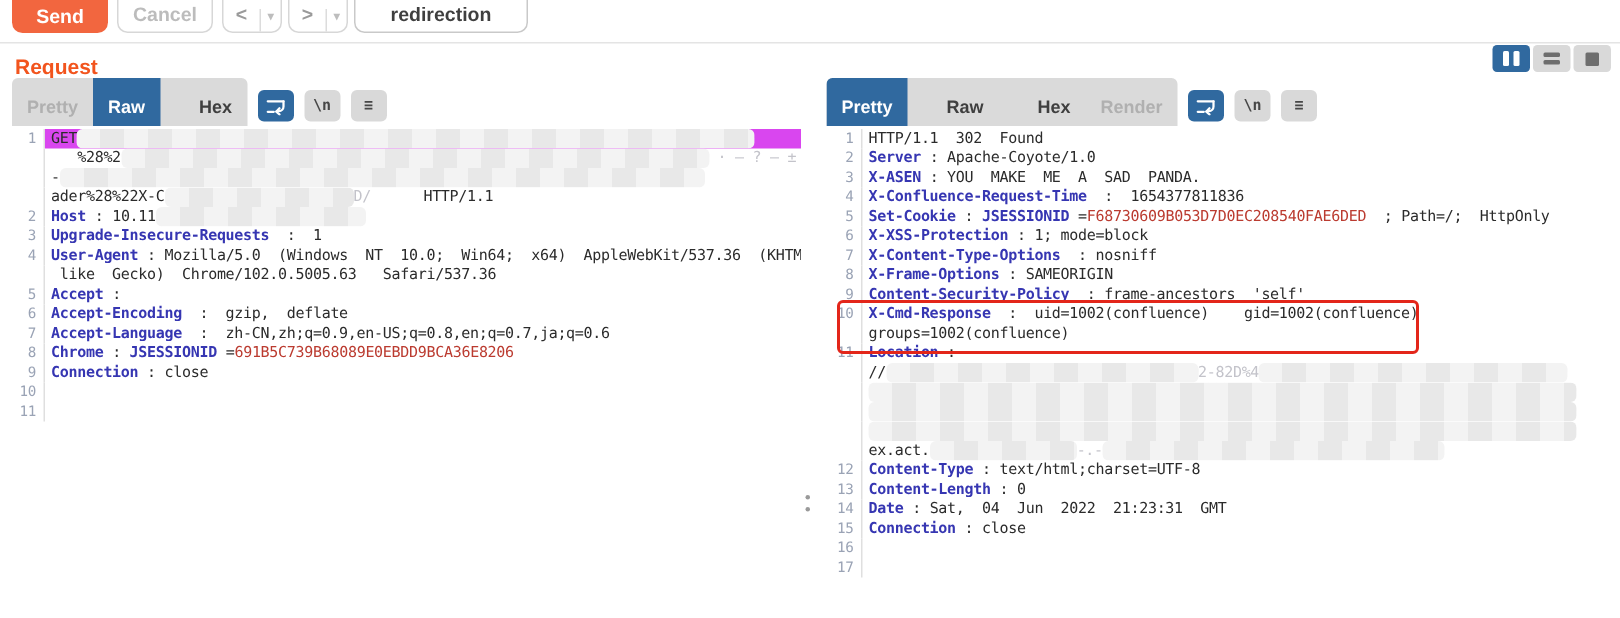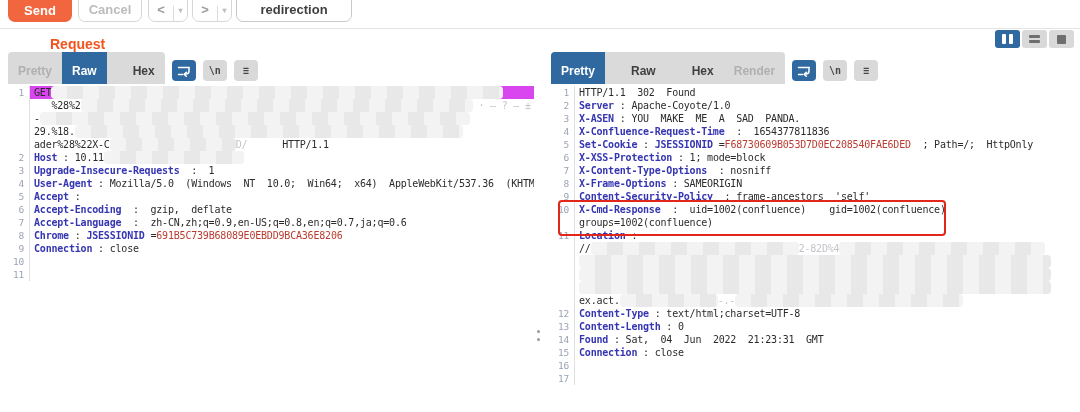--- a/index.html
+++ b/index.html
@@ -33,21 +33,21 @@
   .layout-btn{width:25px;height:18px;border:none;border-radius:3px;background:#d9d9d9;
     display:flex;align-items:center;justify-content:center;gap:3px;cursor:pointer;padding:0;}
   .layout-btn.active{background:#30699f;}
   .lb-vbar{width:4px;height:10px;background:#ffffff;border-radius:1px;}
   .lb-hbar-wrap{display:flex;flex-direction:column;gap:2px;}
   .lb-hbar{width:11px;height:3px;background:#6e6e6e;border-radius:1px;}
   .lb-square{width:9px;height:9px;background:#6e6e6e;border-radius:1px;}
 
   
   .panel-title{position:absolute;top:36px;font-size:14px;font-weight:bold;color:#f2541d;}
-  #req-title{left:10px;margin-left:40px;}
+  #req-title{left:10px;}
   #resp-title{left:554px;margin-top:20px;}
 
   .tabbar{position:absolute;top:60px;height:21px;display:flex;align-items:center;}
   #req-tabbar{left:8px;}
   #resp-tabbar{left:551px;}
   .tabgroup{display:flex;background:#dadada;border-radius:4px;overflow:hidden;height:38px;}
   .tab{font-size:12px;font-weight:bold;padding:0 10px;display:flex;align-items:center;cursor:pointer;}
   .tab.normal{color:#3f3f3f;margin-left:16px;}
   .tab.disabled{color:#b0b0b0;}
   .tab.active{background:#30699f;color:#ffffff;}
@@ -142,37 +142,37 @@
       <div class="row">
         <span class="num"></span>
         <span class="content"><span class="seg-t">   %28%2</span><span class="seg-b" style="width: 392px;"></span><span class="seg-f"> · – ? – ±</span></span>
       </div>
       <div class="row">
         <span class="num"></span>
         <span class="content"><span class="seg-t">-</span><span class="seg-b" style="width: 430px;"></span></span>
       </div>
       <div class="row">
         <span class="num"></span>
-        <span class="content"><span class="seg-t">29.%18.</span><span class="seg-b" style="width: 388px;"></span></span>
-      </div>
-      <div class="row">
-        <span class="num"></span>
         <span class="content"><span class="seg-t">ader%28%22X-C</span><span class="seg-b" style="width: 126px;"></span><span class="seg-f">D/</span><span class="seg-t">      </span><span class="seg-t">HTTP/1.1</span></span>
       </div>
       <div class="row">
         <span class="num">2</span>
         <span class="content"><span class="seg-h">Host</span><span class="seg-t"> : </span><span class="seg-t">10.11</span><span class="seg-b" style="width: 140px;"></span></span>
       </div>
       <div class="row">
         <span class="num">3</span>
         <span class="content"><span class="seg-h">Upgrade-Insecure-Requests</span><span class="seg-t">  :  1</span></span>
       </div>
       <div class="row">
         <span class="num">4</span>
         <span class="content"><span class="seg-h">User-Agent</span><span class="seg-t"> : Mozilla/5.0  (Windows  NT  10.0;  Win64;  x64)  AppleWebKit/537.36  (KHTML,</span></span>
+      </div>
+      <div class="row">
+        <span class="num"></span>
+        <span class="content"><span class="seg-t"> like  Gecko)  Chrome/102.0.5005.63   Safari/537.36</span></span>
       </div>
       <div class="row">
         <span class="num">5</span>
         <span class="content"><span class="seg-h">Accept</span><span class="seg-t"> :</span></span>
       </div>
       <div class="row">
         <span class="num">6</span>
         <span class="content"><span class="seg-h">Accept-Encoding</span><span class="seg-t">  :  gzip,  deflate</span></span>
       </div>
       <div class="row">
@@ -297,21 +297,21 @@
       <div class="row">
         <span class="num">12</span>
         <span class="content"><span class="seg-h">Content-Type</span><span class="seg-t"> : text/html;charset=UTF-8</span></span>
       </div>
       <div class="row">
         <span class="num">13</span>
         <span class="content"><span class="seg-h">Content-Length</span><span class="seg-t"> : 0</span></span>
       </div>
       <div class="row">
         <span class="num">14</span>
-        <span class="content"><span class="seg-h">Found</span><span class="seg-t"> : Sat,  04  Jun  2022  21:23:31  GMT</span></span>
+        <span class="content"><span class="seg-h">Date</span><span class="seg-t"> : Sat,  04  Jun  2022  21:23:31  GMT</span></span>
       </div>
       <div class="row">
         <span class="num">15</span>
         <span class="content"><span class="seg-h">Connection</span><span class="seg-t"> : close</span></span>
       </div>
       <div class="row">
         <span class="num">16</span>
         <span class="content"></span>
       </div>
       <div class="row">

